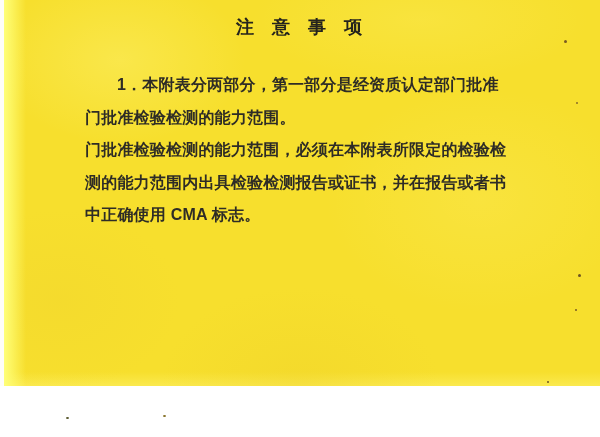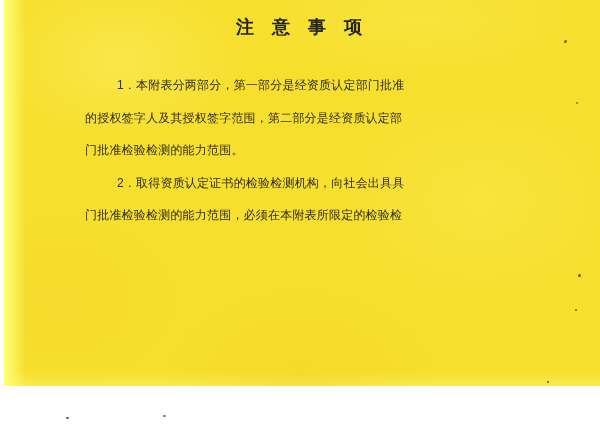--- a/index.html
+++ b/index.html
@@ -36,45 +36,45 @@
     text-align: center;
     font-size: 18px;
     font-weight: bold;
     letter-spacing: 2px;
     word-spacing: 9px;
     color: var(--title-color, #24231d);
   }
   .body {
     margin: 30px 0 0 85px;
     width: 450px;
-    font-size: 12px;
+    font-size: 16px;
     line-height: 32.5px;
-    font-weight: 400;
+    font-weight: 700;
     letter-spacing: 0.2px;
     color: var(--text-color, #2e2c26);
   }
   .line { white-space: nowrap; }
   .line.indent { text-indent: 32px; }
   .speck { position: absolute; border-radius: 50%; }
 </style>
 </head>
 <body>
 
 <div class="page">
   <div class="edge-white"></div>
   <div class="edge-glow"></div>
 
   <h1 class="title">注 意 事 项</h1>
 
   <div class="body">
       <div class="line indent">1．本附表分两部分，第一部分是经资质认定部门批准</div>
-      <div class="line">的授权签字人及其授权签字范围，第二部分是经资质认定部</div>
       <div class="line">门批准检验检测的能力范围。</div>
-      <div class="line indent">2．取得资质认定证书的检验检测机构，向社会出具具</div>
       <div class="line">门批准检验检测的能力范围，必须在本附表所限定的检验检</div>
+      <div class="line">测的能力范围内出具检验检测报告或证书，并在报告或者书</div>
+      <div class="line">中正确使用 CMA 标志。</div>
     </div>
 
   <div class="speck" style="left:564px; top:40px;  width:3px; height:3px; background:#7a5b22;"></div>
   <div class="speck" style="left:576px; top:102px; width:2px; height:2px; background:#8a6b28;"></div>
   <div class="speck" style="left:578px; top:274px; width:3px; height:3px; background:#6e5520;"></div>
   <div class="speck" style="left:575px; top:309px; width:2px; height:2px; background:#7a5b22;"></div>
   <div class="speck" style="left:547px; top:381px; width:2px; height:2px; background:#6e5520;"></div>
   <div class="speck" style="left:163px; top:415px; width:3px; height:2px; background:#857026;"></div>
   <div class="speck" style="left:66px;  top:417px; width:3px; height:2px; background:#55552a;"></div>
 </div>

